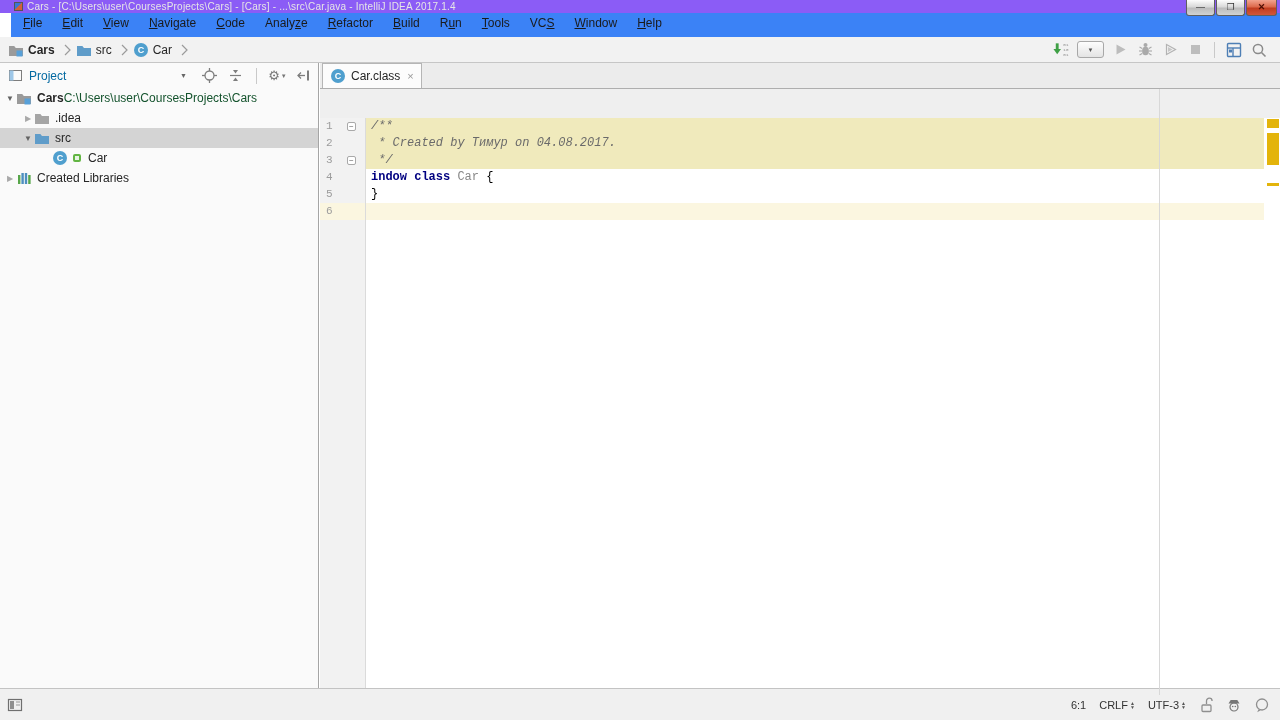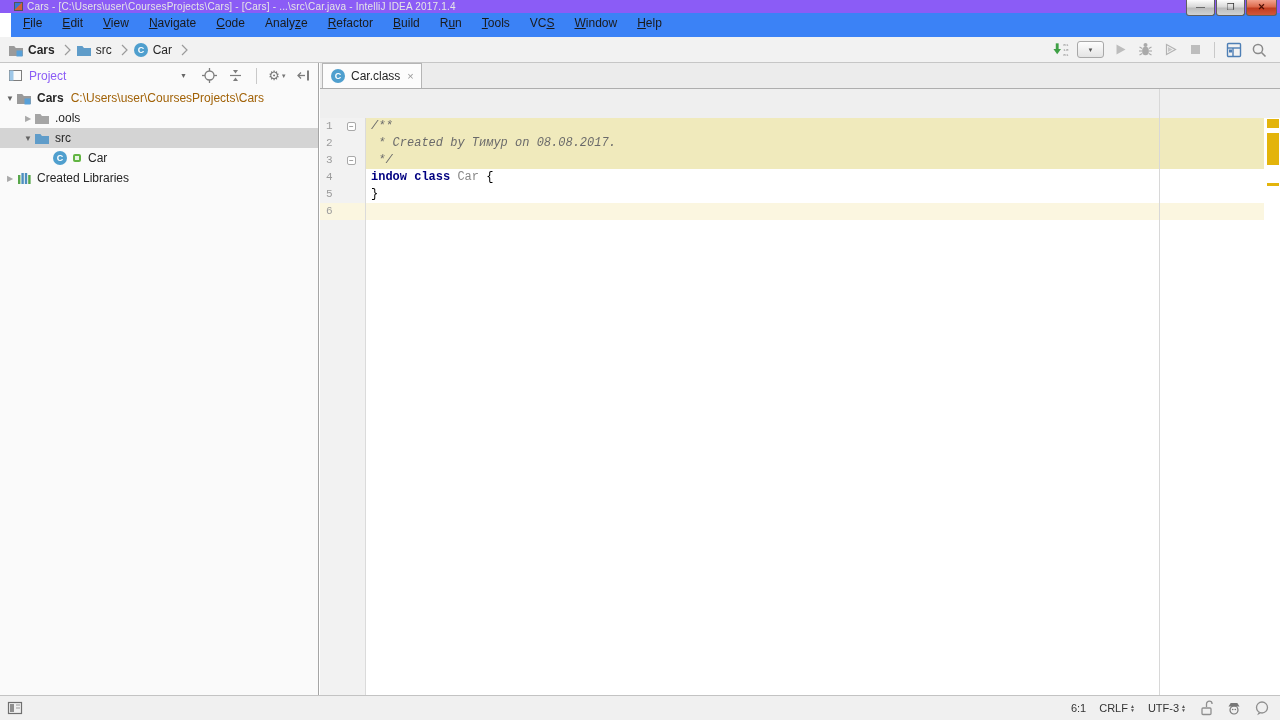--- a/index.html
+++ b/index.html
@@ -31,35 +31,35 @@
   .tool-icon { display:flex; align-items:center; justify-content:center; width:18px; height:18px; }
   .tsep { width:1px; height:16px; background:#c9c9c9; margin:0 3px; }
   .combo { width:27px; height:17px; border:1px solid #a8a8a8; border-radius:3px; background:linear-gradient(#fdfdfd,#e4e4e4);
            display:flex; align-items:center; justify-content:center; font-size:6px; color:#555; }
 
   
   .main { position:absolute; top:63px; bottom:25px; left:0; right:0; }
   .project-panel { position:absolute; left:0; top:0; bottom:0; width:319px; background:#fafafa; border-right:1px solid #a5a5a5; }
   .panel-header { height:25px; display:flex; align-items:center; padding:0 6px 0 7px; }
   .panel-title-group { display:flex; align-items:center; gap:5px; width:180px; }
-  .panel-title { font-size:12px; color:#8b5cf6; }
+  .panel-title { font-size:12px; color:#0369a1; }
   .panel-dd { margin-left:auto; font-size:7px; color:#666; }
   .panel-header-icons { display:flex; align-items:center; gap:9px; margin-left:auto; }
   .ph-icon { display:flex; align-items:center; justify-content:center; width:17px; height:17px; }
 
   .tree { padding-top:0; }
   .tree-row { height:20px; display:flex; align-items:center; font-size:12px; color:#262626; white-space:nowrap; }
   .tree-row.selected { background:#d4d4d4; }
   .tree-arrow { width:12px; text-align:center; font-size:8px; flex-shrink:0; }
   .tree-arrow.exp { color:#636363; }
   .tree-arrow.col { color:#a9a9a9; }
   .tree-icon { width:16px; height:16px; margin-right:5px; flex-shrink:0; display:flex; align-items:center; }
   .tree-marker { width:10px; height:10px; margin:0 6px 0 -1px; display:flex; }
   .tree-label.bold { font-weight:bold; }
-  .tree-path { color:#a16207; margin-left:7px; }
+  .tree-path { color:#14532d; }
 
   
   .editor { position:absolute; left:320px; right:0; top:0; bottom:0; background:#fff; }
   .tabbar { height:26px; background:#ececec; border-bottom:1px solid #aeaeae; display:flex; align-items:flex-end; }
   .tab { height:25px; margin-left:2px; background:#fcfcfc; border:1px solid #b5b5b5; border-bottom:none;
          display:flex; align-items:center; gap:5px; padding:0 7px; font-size:12px; color:#262626; }
   .tab-close { color:#999; font-size:11px; margin-left:2px; }
   .editor-body { position:absolute; top:26px; bottom:0; left:0; right:0; display:flex; flex-direction:column; }
   .top-band { height:29px; background:#efefef; flex-shrink:0; }
   .code-line { display:flex; height:17px; line-height:17px; font-family:"Liberation Mono", monospace; font-size:12px; flex-shrink:0; }
@@ -74,21 +74,21 @@
   .hl-warn .text { background:var(--warn-line); }
   .hl-caret .gutter, .hl-caret .text { background:var(--caret-line); }
   .s-comment { color:var(--comment); font-style:italic; }
   .s-keyword { color:var(--keyword); font-weight:bold; }
   .s-class-name { color:var(--class-name); }
   .s-plain { color:#000; }
   .margin-line { position:absolute; left:839px; top:26px; bottom:0; width:1px; background:#d8d8d8; z-index:1; }
   .stripe-mark { position:absolute; right:1px; width:12px; background:var(--stripe-mark); z-index:2; }
 
   
-  .statusbar { position:absolute; bottom:0; left:0; right:0; height:25px; background:#f0f0f0; border-top:1px solid #c3c3c3;
+  .statusbar { position:absolute; bottom:0; left:0; right:0; height:32px; background:#f0f0f0; border-top:1px solid #c3c3c3;
                display:flex; align-items:center; justify-content:space-between; font-size:11px; color:#333; }
   .status-left { display:flex; align-items:center; padding-left:7px; }
   .status-right { display:flex; align-items:center; gap:13px; padding-right:10px; }
   .status-item { display:flex; align-items:center; }
   .updown { display:inline-flex; flex-direction:column; font-size:5px; line-height:4px; color:#555; margin-left:2px; }
   .status-icon { display:flex; align-items:center; }
 </style>
 </head>
 <body>
 
@@ -280,21 +280,21 @@
           <span class="tree-path">C:\Users\user\CoursesProjects\Cars</span>
         </div>
         <div class="tree-row" style="padding-left: 22px;">
           <span class="tree-arrow col">▶</span>
           <span class="tree-icon">
             <svg width="16" height="16" viewBox="0 0 16 16" xmlns="http://www.w3.org/2000/svg">
               <path d="M1 4 h5.2 l1.6 2 H15 v8 H1 Z" fill="#a5a5a5"></path>
               <path d="M1 4 h5.2 l1.6 2 H1 Z" fill="#a5a5a5" opacity=".7"></path>
             </svg>
           </span>
-          <span class="tree-label">.ools</span>
+          <span class="tree-label">.idea</span>
         </div>
         <div class="tree-row selected" style="padding-left: 22px;">
           <span class="tree-arrow exp">▼</span>
           <span class="tree-icon">
             <svg width="16" height="16" viewBox="0 0 16 16" xmlns="http://www.w3.org/2000/svg">
               <path d="M1 4 h5.2 l1.6 2 H15 v8 H1 Z" fill="#5f9cc9"></path>
               <path d="M1 4 h5.2 l1.6 2 H1 Z" fill="#5f9cc9" opacity=".7"></path>
             </svg>
           </span>
           <span class="tree-label">src</span>
@@ -354,21 +354,21 @@
             </span>
           </div>
           <span class="text"><span class="s-comment">/**</span></span>
           <span class="stripe-pad"></span>
         </div>
         <div class="code-line hl-warn">
           <div class="gutter">
             <span class="ln">2</span>
             <span class="fold"></span>
           </div>
-          <span class="text"><span class="s-comment"> * Created by Тимур on 08.08.2017.</span></span>
+          <span class="text"><span class="s-comment"> * Created by Тимур on 04.08.2017.</span></span>
           <span class="stripe-pad"></span>
         </div>
         <div class="code-line hl-warn">
           <div class="gutter">
             <span class="ln">3</span>
             <span class="fold">
               <div class="fold-marker">−</div>
             </span>
           </div>
           <span class="text"><span class="s-comment"> */</span></span>

